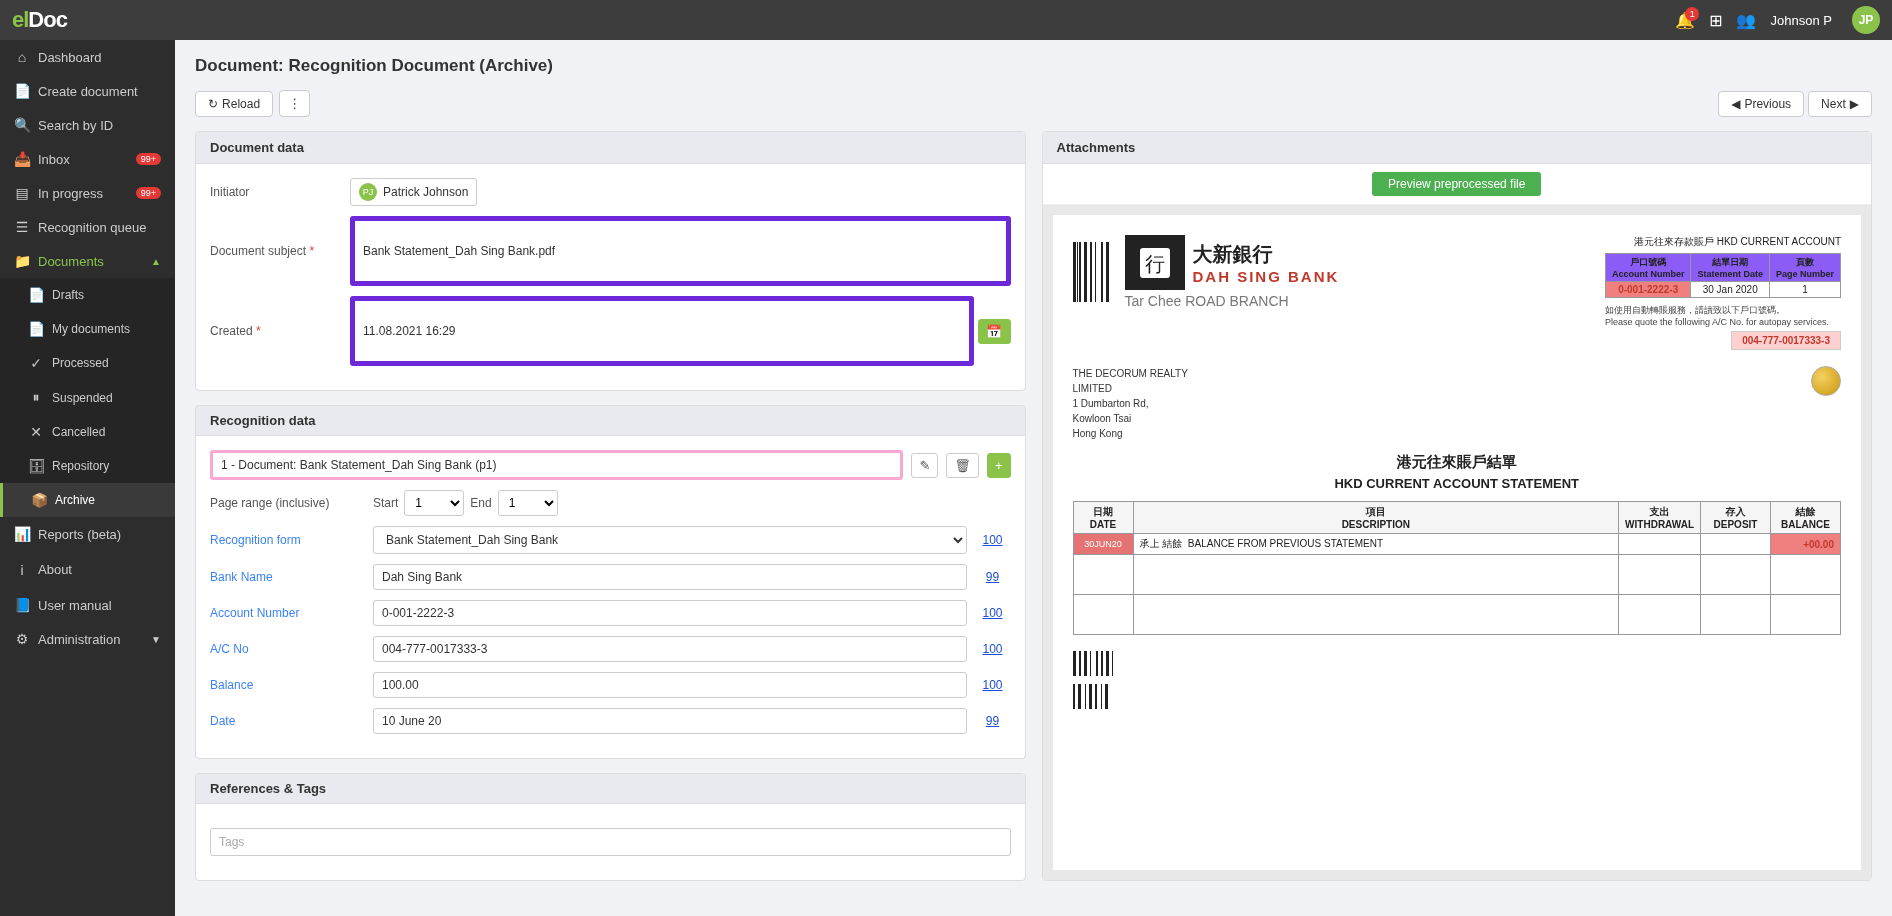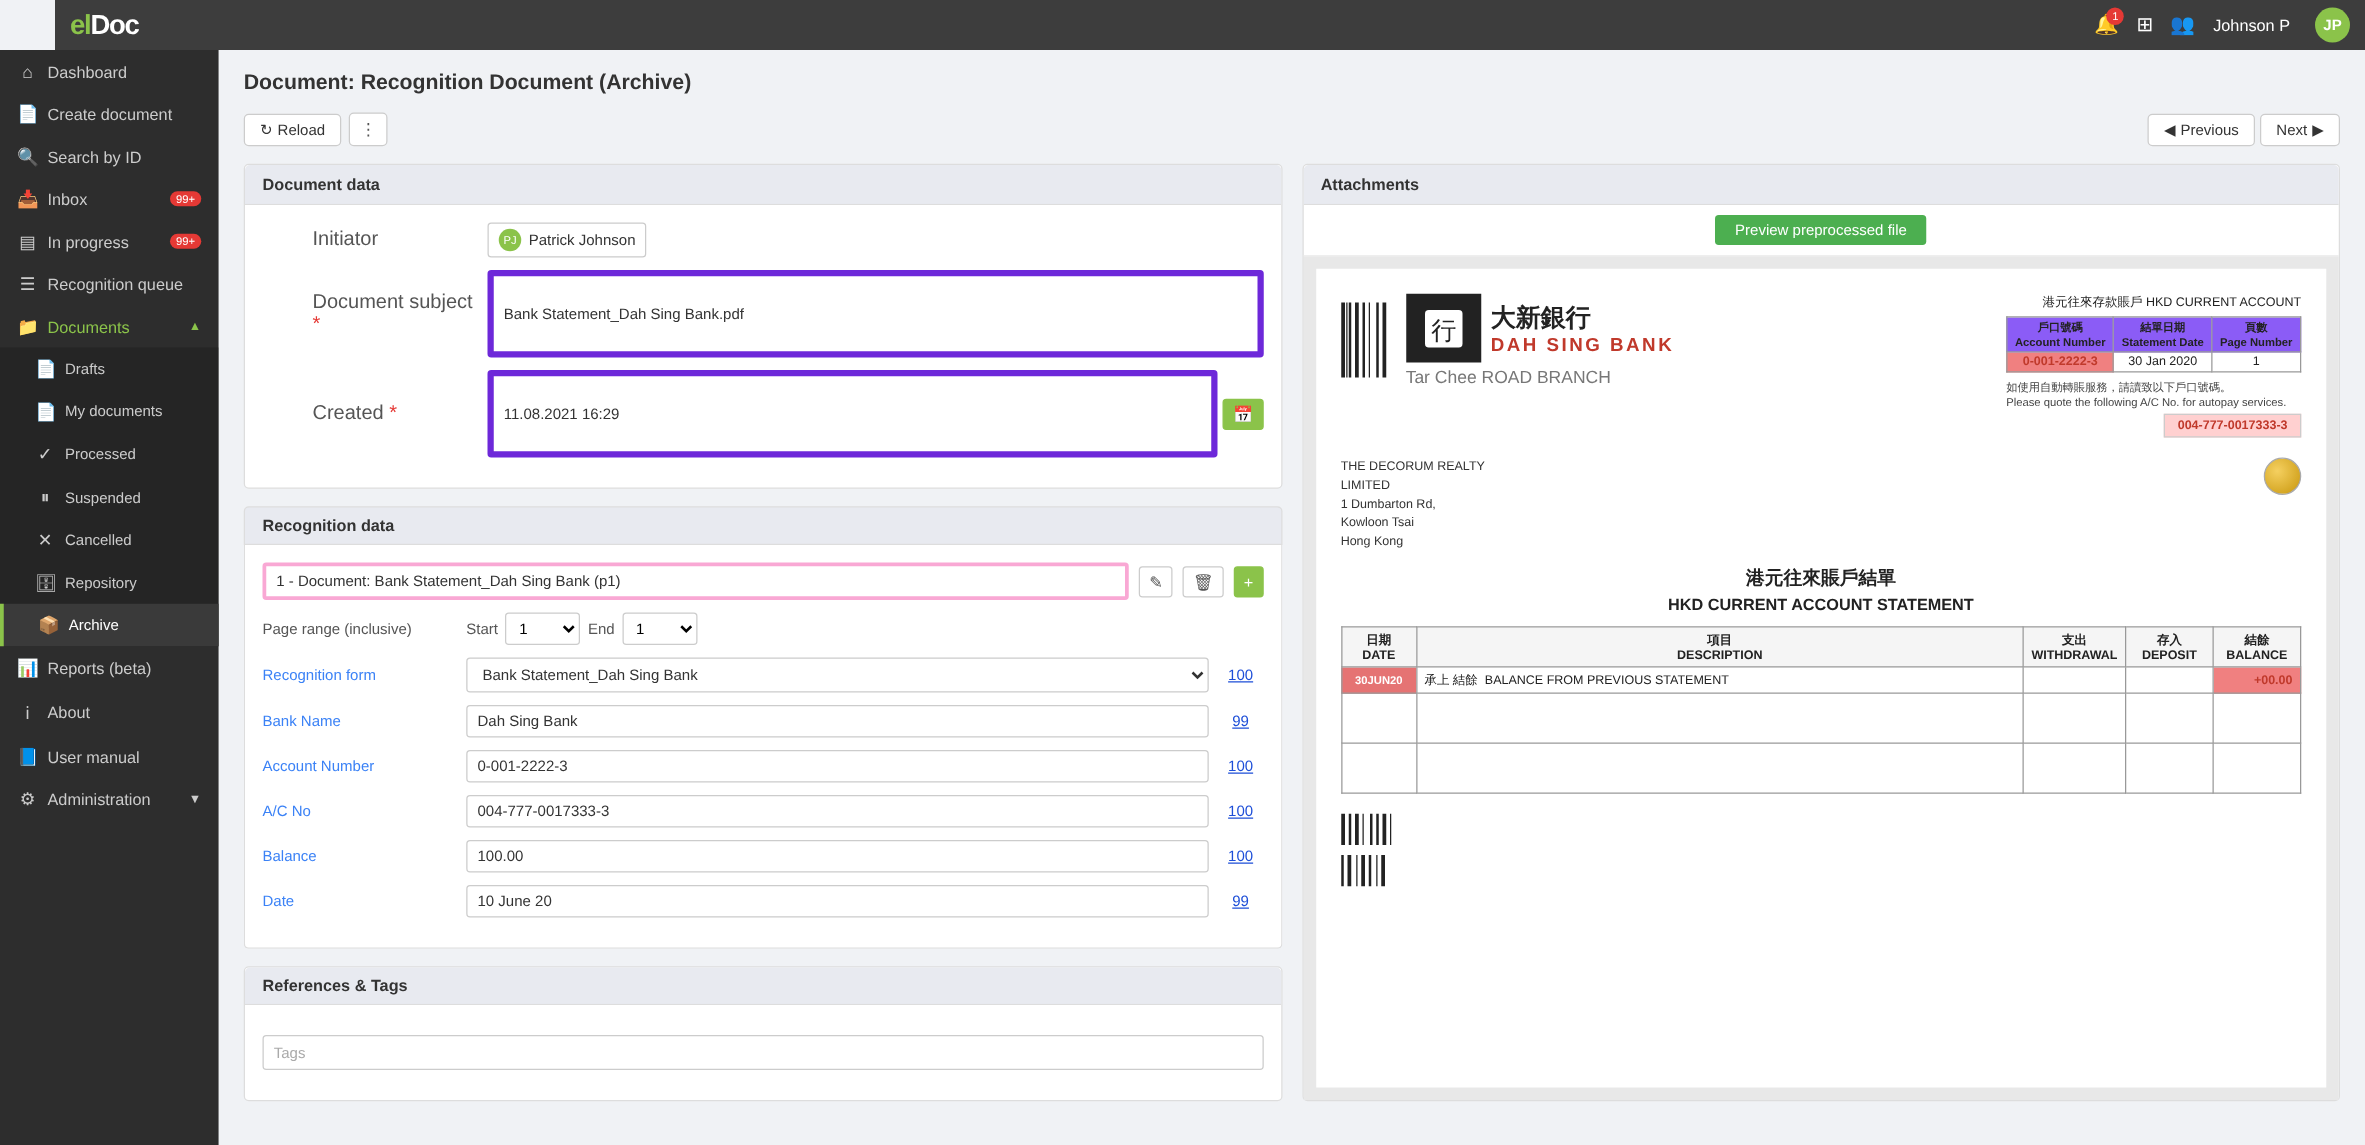--- a/index.html
+++ b/index.html
@@ -7,21 +7,20 @@
 
     
     .topnav {
       background: #3d3d3d;
       height: 40px;
       display: flex;
       align-items: center;
       padding: 0 12px;
       flex-shrink: 0;
       justify-content: space-between;
-      margin-left: 44px;
     }
     .topnav-logo {
       color: #fff;
       font-size: 22px;
       font-weight: bold;
       letter-spacing: -1px;
     }
     .topnav-logo span { color: #8bc34a; }
     .topnav-right {
       display: flex;
@@ -142,22 +141,21 @@
     .form-row {
       display: flex;
       align-items: center;
       margin-bottom: 10px;
       gap: 10px;
     }
     .form-label {
       width: 130px;
       flex-shrink: 0;
       color: #555;
-      font-size: 16px;
-      margin-left: 40px;
+      font-size: 12px;
     }
     .form-label .required { color: #e53935; }
     .form-value {
       flex: 1;
       border: 5px solid #6d28d9;
       border-radius: 3px;
       padding: 23px 8px;
       font-size: 12px;
       color: #333;
       background: #fff;
@@ -343,21 +341,21 @@
     .statement-table {
       width: 100%; border-collapse: collapse; font-size: 10px;
     }
     .statement-table th {
       border: 1px solid #999; padding: 3px 6px; text-align: center;
       background: #f5f5f5; font-weight: bold;
     }
     .statement-table td {
       border: 1px solid #999; padding: 3px 6px;
     }
-    .date-cell { background: #e57373; color: #fff; font-weight: bold; text-align: center; font-size: 9px; }
+    .date-cell { background: #e57373; color: #fff; font-weight: normal; text-align: center; font-size: 9px; }
     .balance-cell { background: #f08080; color: #c0392b; font-weight: bold; text-align: right; }
 
     .bottom-barcodes {
       display: flex; flex-direction: column; gap: 8px; margin-top: 16px;
     }
   </style>
 </head>
 <body>
 
 <div class="topnav">

